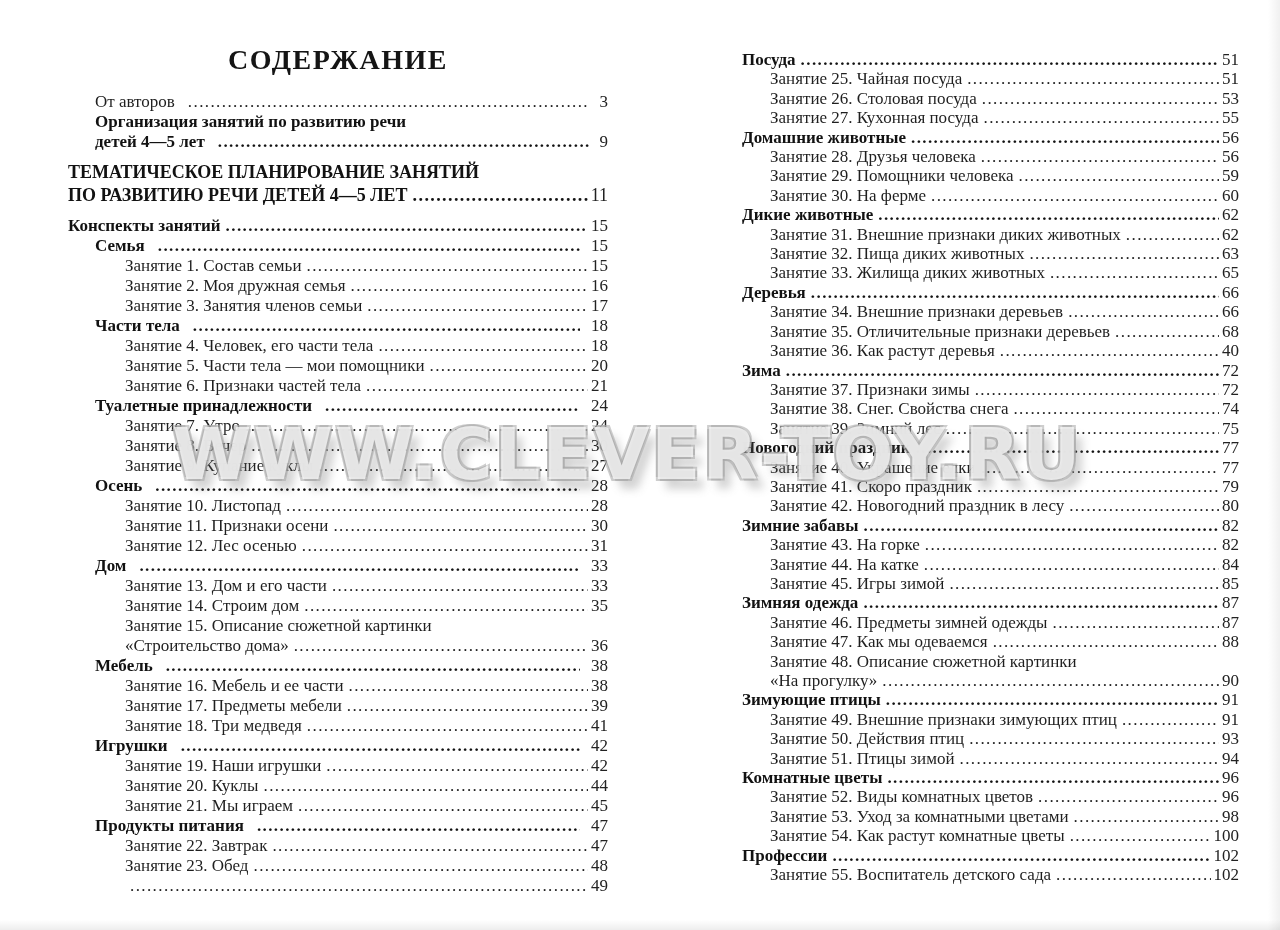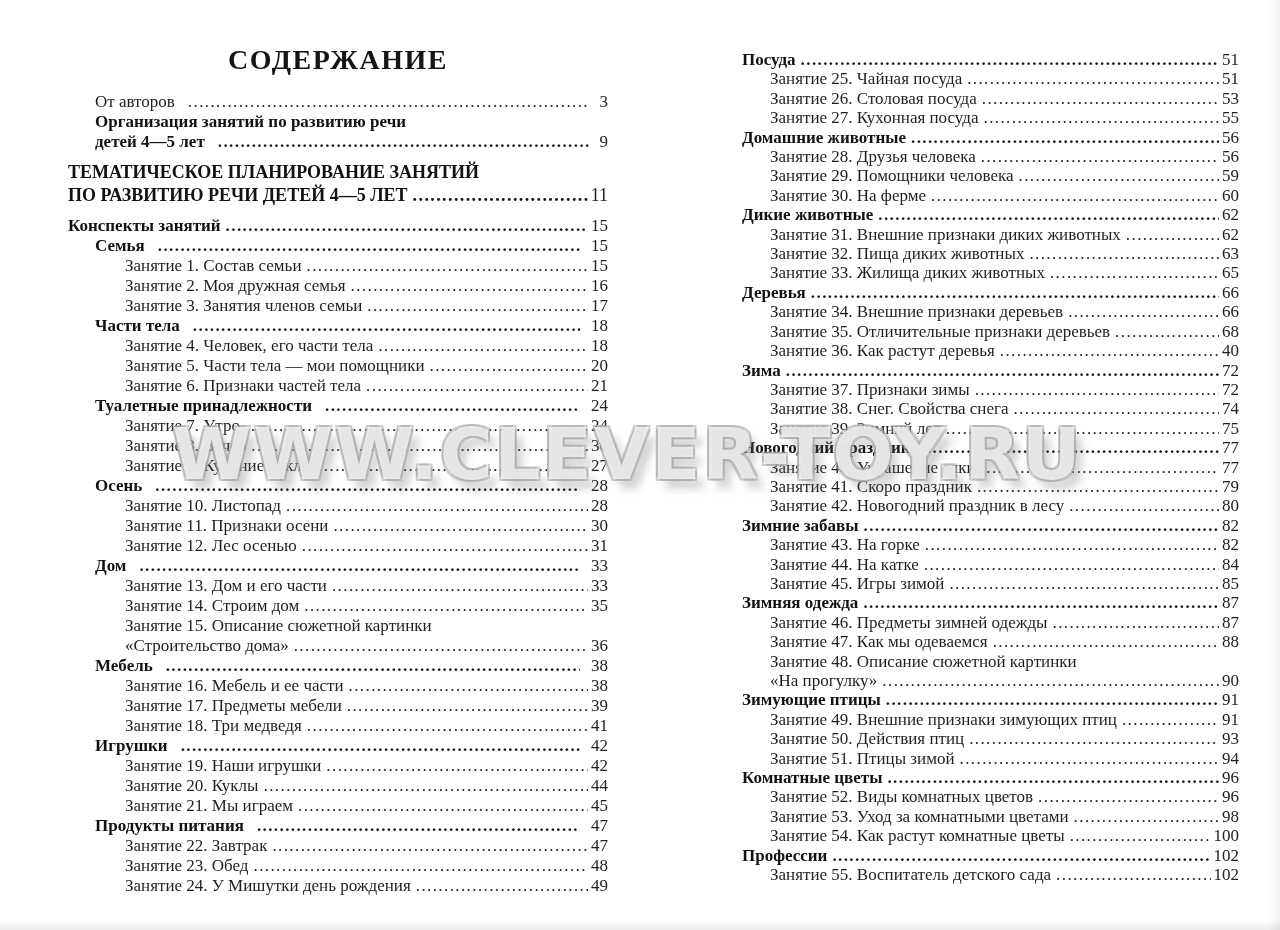--- a/index.html
+++ b/index.html
@@ -243,21 +243,20 @@
       <span class="txt">Занятие 22. Завтрак</span>
       <span class="dots"></span>
       <span class="page-num">47</span>
     </div>
     <div class="row i2">
       <span class="txt">Занятие 23. Обед</span>
       <span class="dots"></span>
       <span class="page-num">48</span>
     </div>
     <div class="row i2">
-      <span class="txt">Занятие 24. У Мишутки день рождения</span>
       <span class="dots"></span>
       <span class="page-num">49</span>
     </div>
   </div>
 <div class="toc-col col-right" id="col-right">
     <div class="row i0 b">
       <span class="txt">Посуда</span>
       <span class="dots"></span>
       <span class="page-num">51</span>
     </div>

